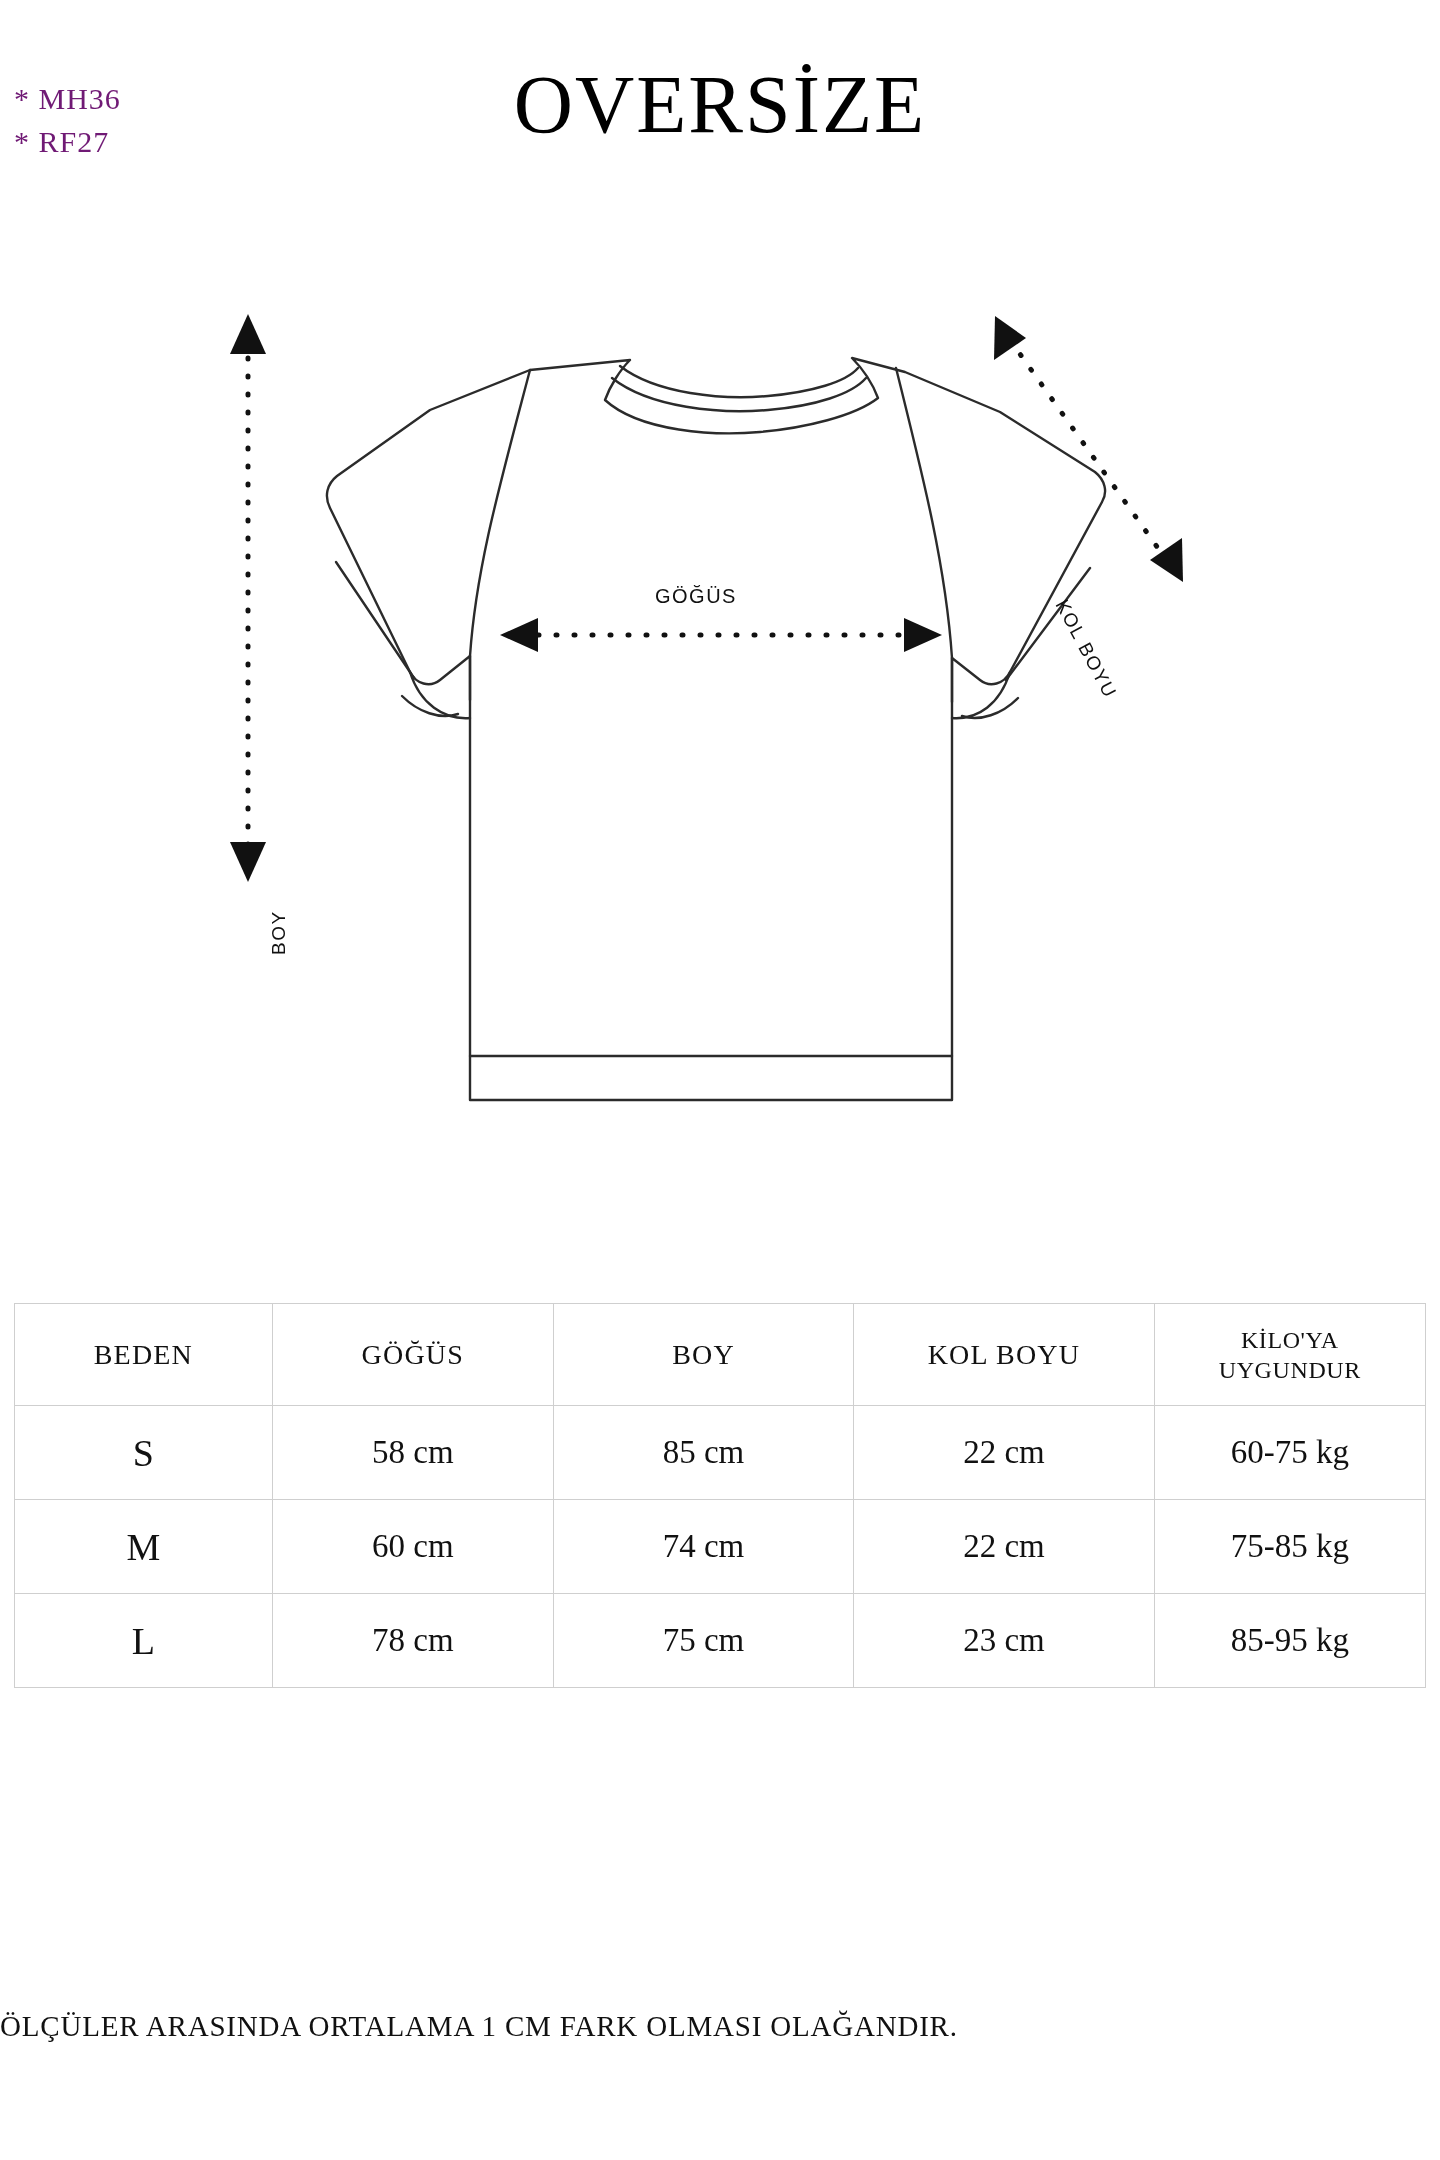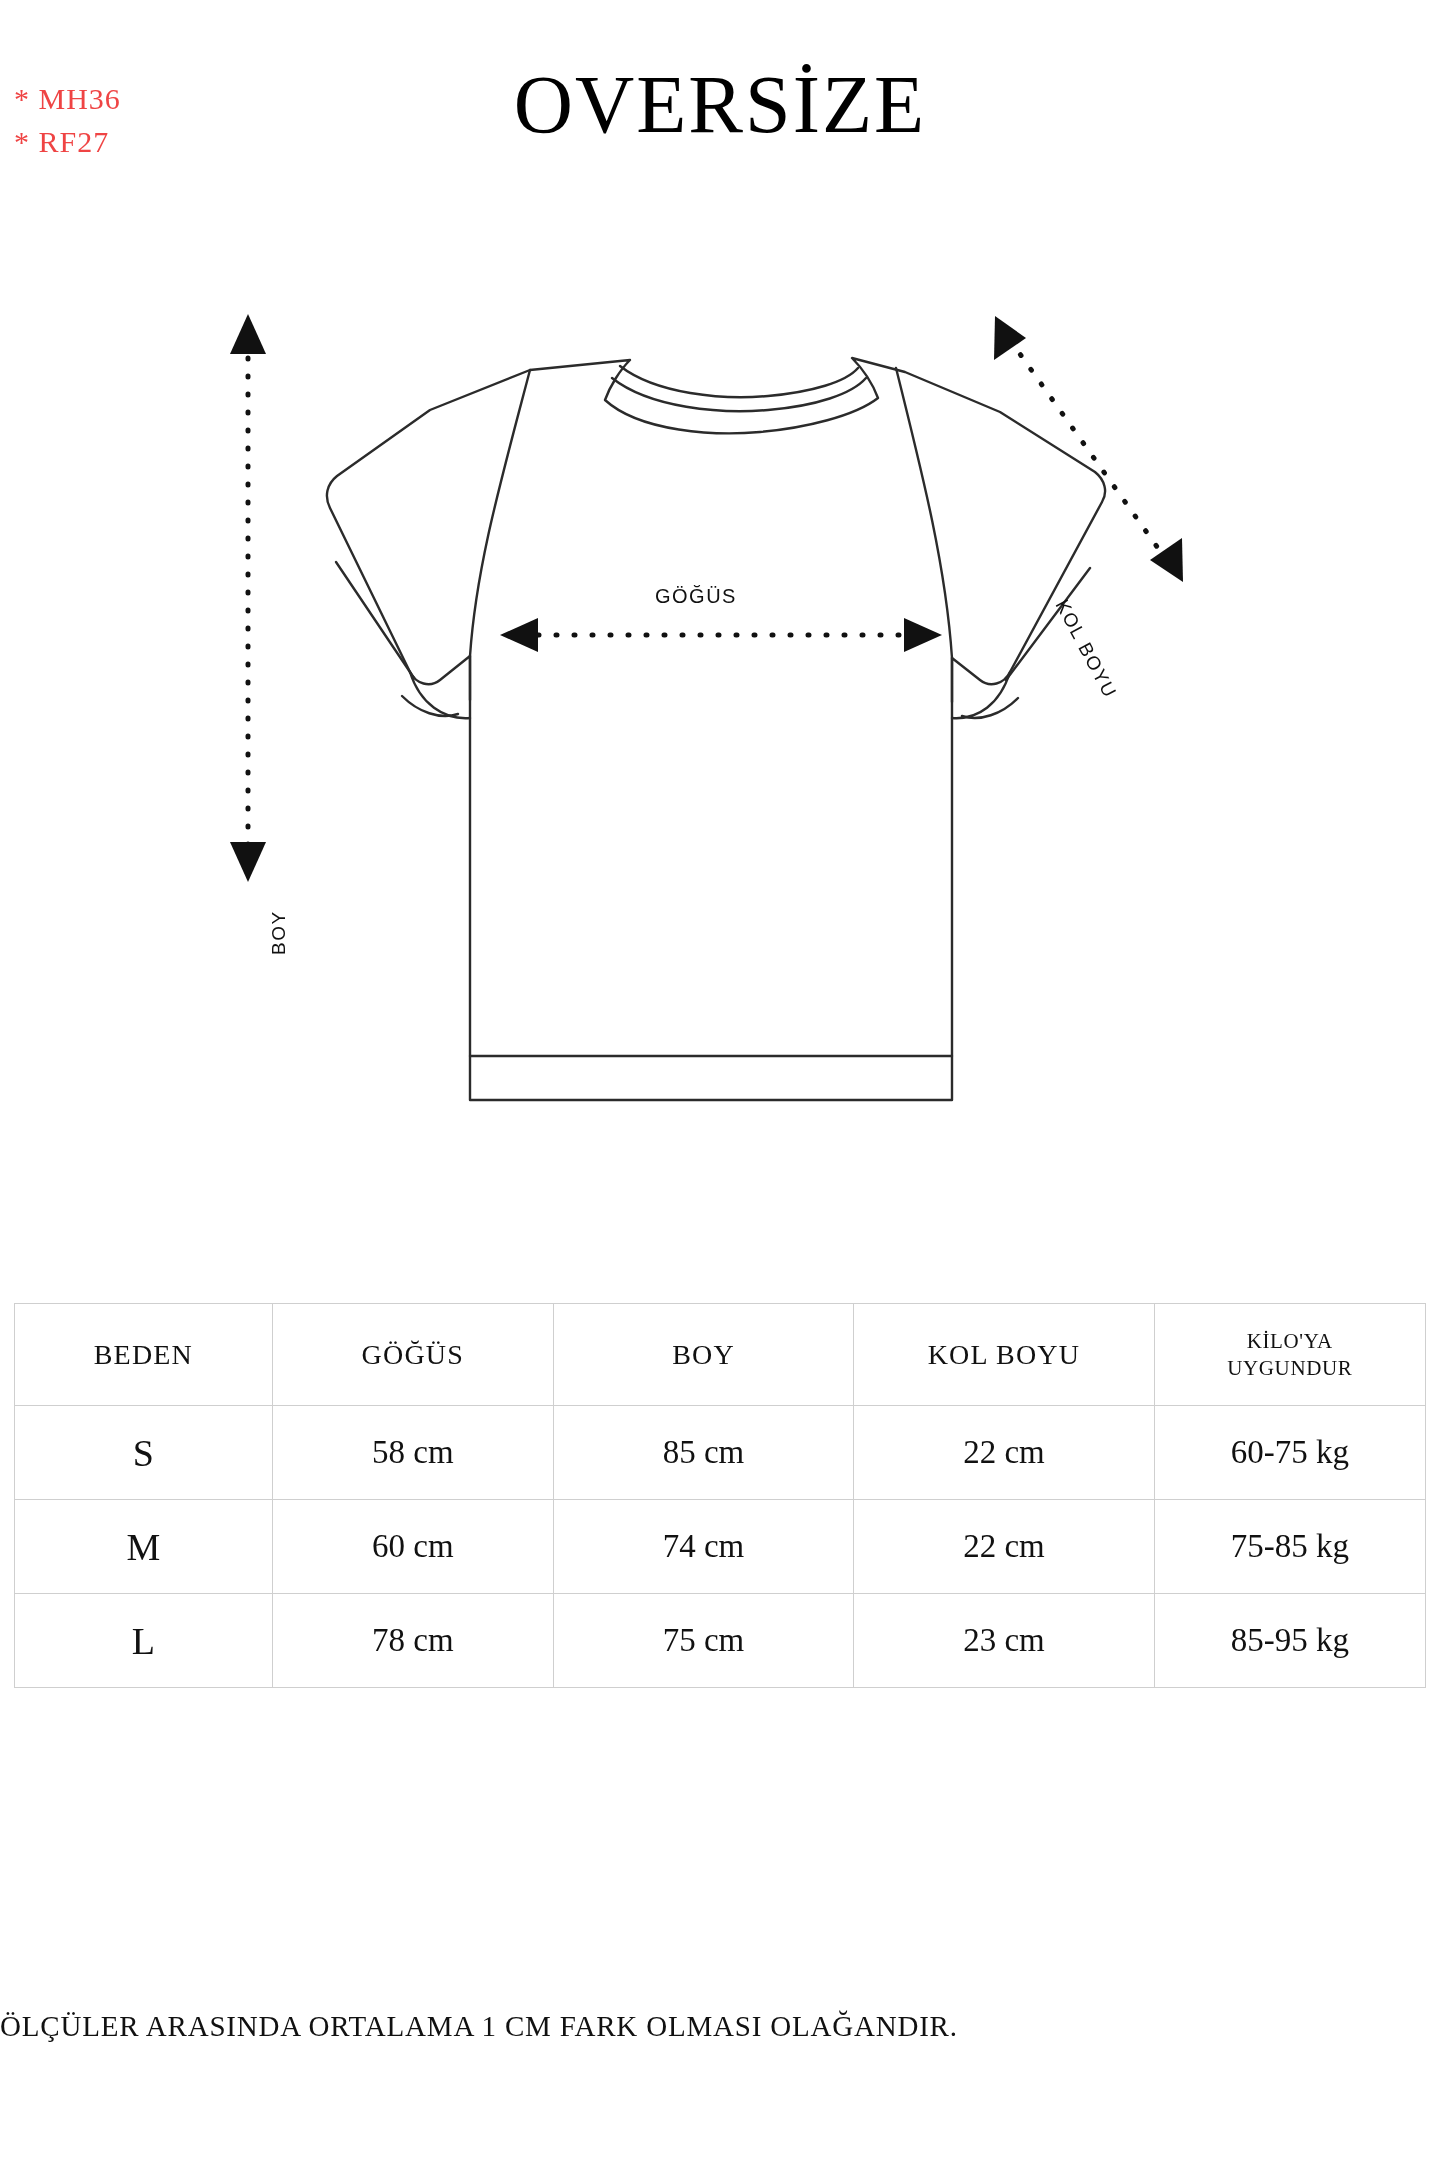--- a/index.html
+++ b/index.html
@@ -19,21 +19,21 @@
 
   
   .codes {
     position: absolute;
     left: 14px;
     top: 78px;
     font-family: "Liberation Serif", serif;
     font-size: 30px;
     line-height: 1.42;
     letter-spacing: 1px;
-    color: #ef4444;
+    color: #701a75;
     white-space: pre;
   }
   .title {
     position: absolute;
     left: 0;
     right: 0;
     top: 58px;
     text-align: center;
     font-family: "Liberation Serif", serif;
     font-size: 82px;
@@ -95,21 +95,21 @@
   table.sizes thead th {
     height: 102px;
     font-weight: 400;
     font-size: 28px;
     letter-spacing: 1.2px;
     vertical-align: middle;
     border-top-left-radius: 18px;
     border-top-right-radius: 18px;
   }
   table.sizes thead th.two-line {
-    font-size: 21px;
+    font-size: 24px;
     letter-spacing: 0.6px;
     line-height: 1.25;
   }
   table.sizes tbody td {
     height: 94px;
     font-size: 33px;
     vertical-align: middle;
   }
   table.sizes tbody td.size-name {
     font-size: 38px;

